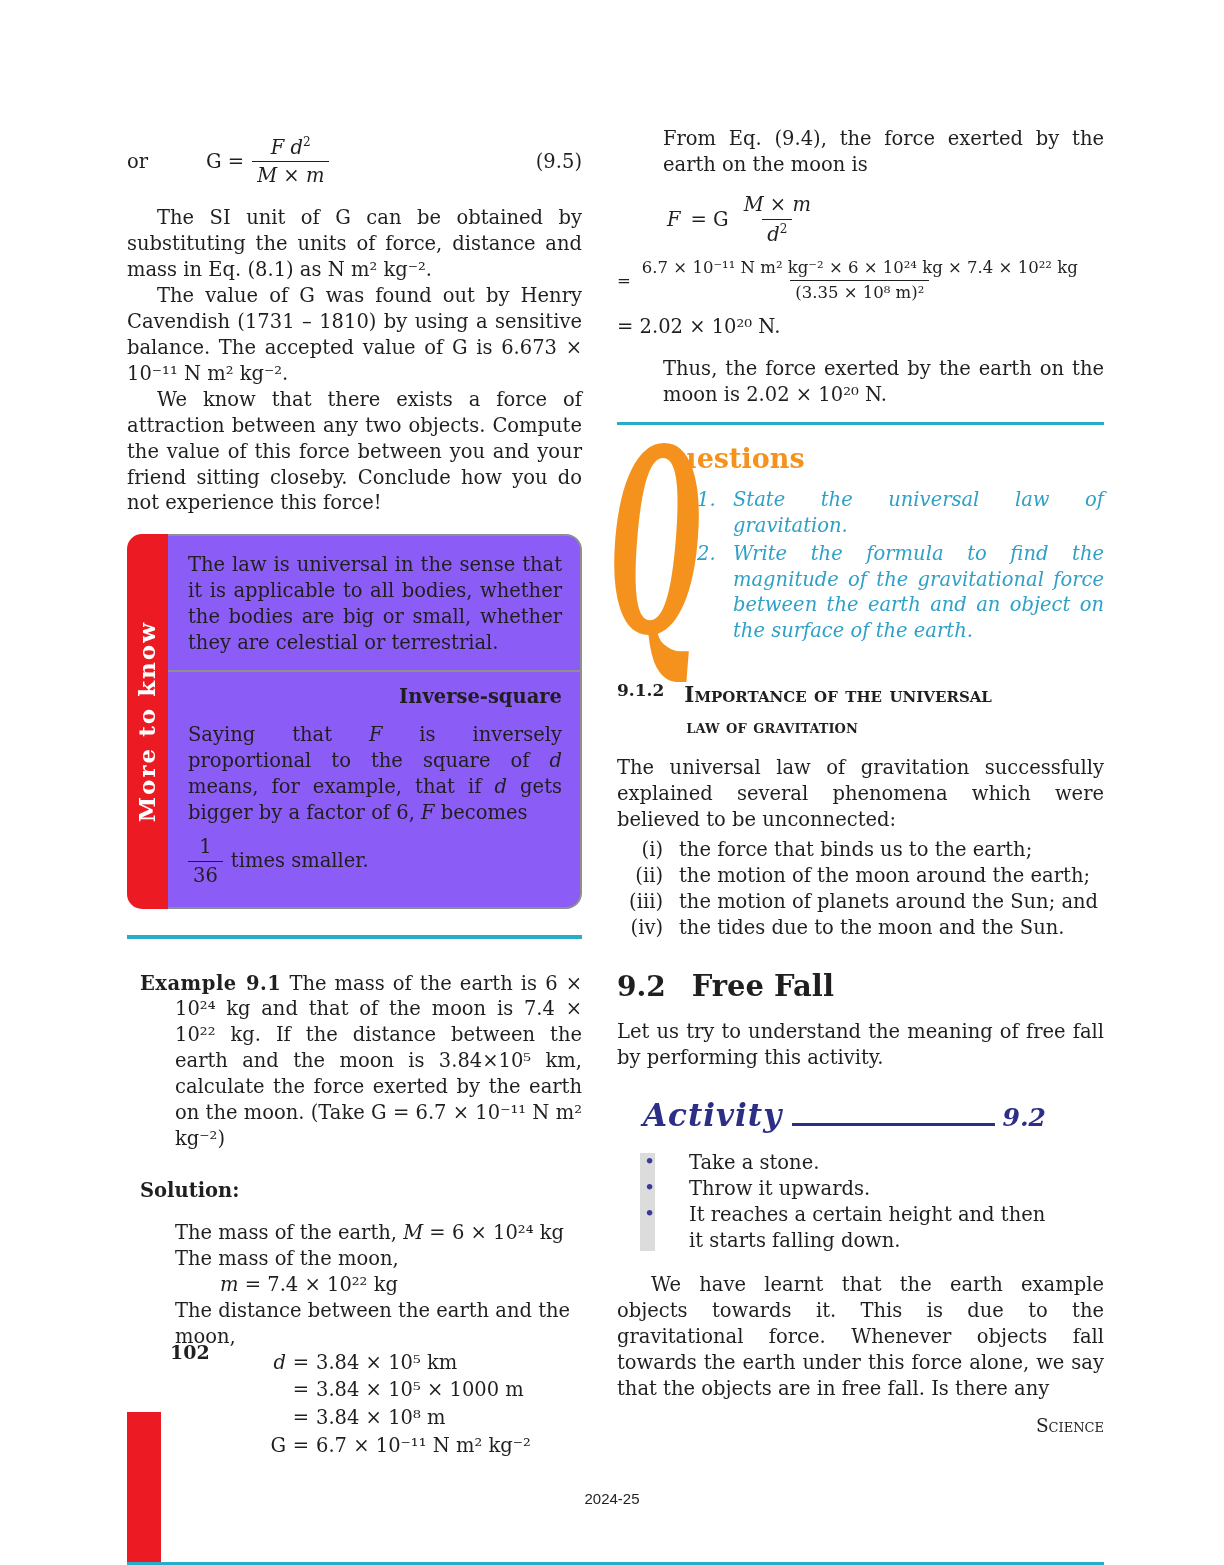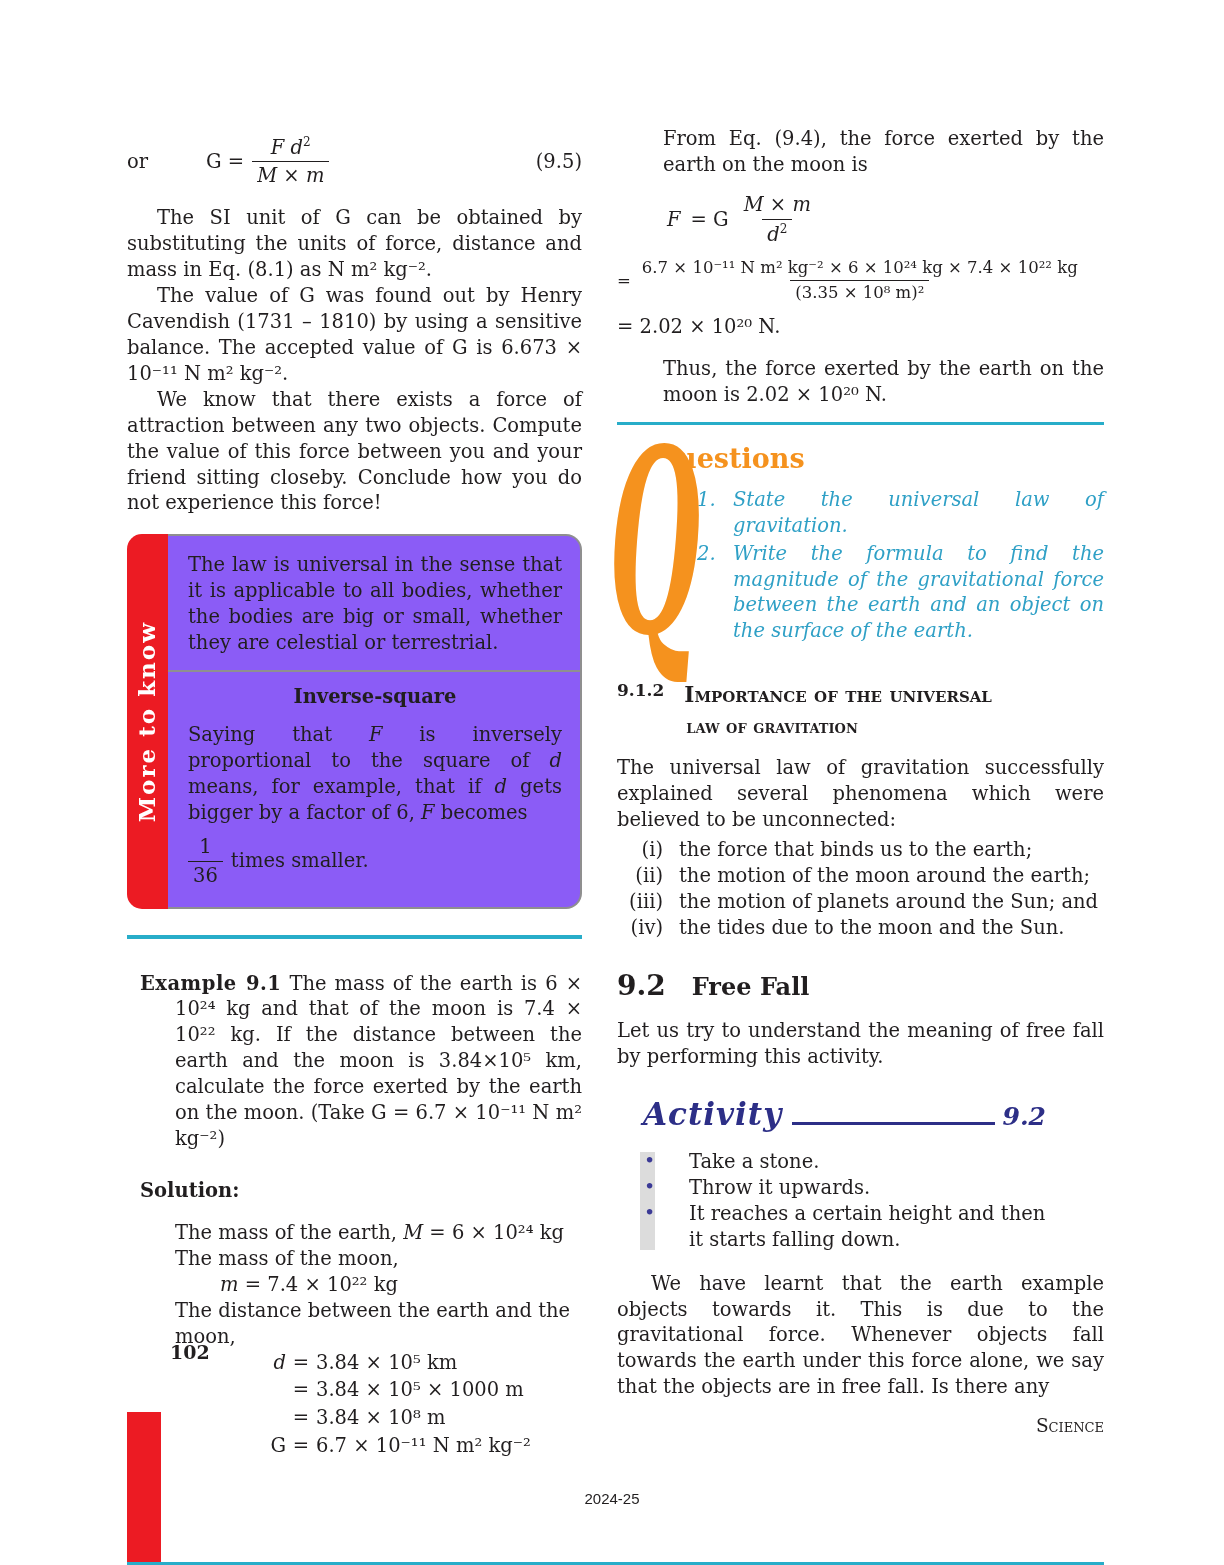--- a/index.html
+++ b/index.html
@@ -31,21 +31,21 @@
 
   
   .mtk { display:flex; margin-top:18px; }
   .mtk-tab { width:41px; background:#ec1b23; border-radius:15px 0 0 15px;
              display:flex; align-items:center; justify-content:center; flex:none; }
   .mtk-tab span { writing-mode:vertical-rl; transform:rotate(180deg); color:#fff;
                   font-weight:bold; font-size:23px; letter-spacing:2px; white-space:nowrap; }
   .mtk-box { flex:1; background:#8b5cf6; border:2px solid #8f8f8f; border-left:none;
              border-radius:0 16px 16px 0; padding:16px 18px 18px 20px; }
   .mtk-divider { border:none; border-top:2px solid #8f8f8f; margin:14px -18px 12px -20px; }
-  .mtk-heading { text-align:center; font-weight:bold; margin:2px 0 12px; }
+  .mtk-heading { text-align:right; font-weight:bold; margin:2px 0 12px; }
   .mtk-fracline { margin-top:8px; display:flex; align-items:center; gap:8px; text-align:left; }
 
   .rule { border:none; height:4px; background:#28adc9; margin:26px 0 0; }
   .rule-thin { height:3px; margin:14px 0 0; }
 
   
   .example { margin-top:32px; padding-left:48px; text-indent:-35px; }
   .example b { letter-spacing:0.5px; }
   .sol-label { margin-top:26px; margin-left:13px; font-weight:bold; text-align:left; }
   .sol-body { margin-top:16px; margin-left:48px; text-align:left; }
@@ -73,21 +73,21 @@
   .sec912 .num { font-weight:bold; font-size:17px; }
   .sec912 .t1 { font-variant:small-caps; font-weight:bold; font-size:21.5px; line-height:1.45; }
   .sec912 .t2 { font-variant:small-caps; font-weight:bold; font-size:19px; margin-left:2px; }
 
   .para-plain { margin-top:14px; }
   .phenomena { margin-top:4px; display:grid; grid-template-columns:62px auto; row-gap:0; }
   .phenomena .pm { text-align:right; padding-right:16px; }
 
   .sec92 { display:flex; gap:26px; align-items:baseline; margin-top:26px; text-align:left; }
   .sec92 .num { font-weight:bold; font-size:28px; }
-  .sec92 .title { font-weight:bold; font-size:24px; }
+  .sec92 .title { font-weight:bold; font-size:29px; }
 
   
   .activity { margin-top:24px; margin-right:58px; }
   .activity-head { display:flex; align-items:baseline; color:#2d2f87; }
   .activity-label { font-size:31px; font-weight:bold; font-style:italic; margin-left:26px; letter-spacing:1px; }
   .activity-line { flex:1; border-bottom:3px solid #2d2f87; margin:0 8px 9px 10px; }
   .activity-num { font-size:25px; font-weight:bold; font-style:italic; }
   .activity-body { position:relative; margin-top:14px; padding-left:72px; text-align:left; }
   .activity-strip { position:absolute; left:23px; top:3px; bottom:3px; width:15px; background:#dcdcdc; }
   .activity-item { position:relative; }

